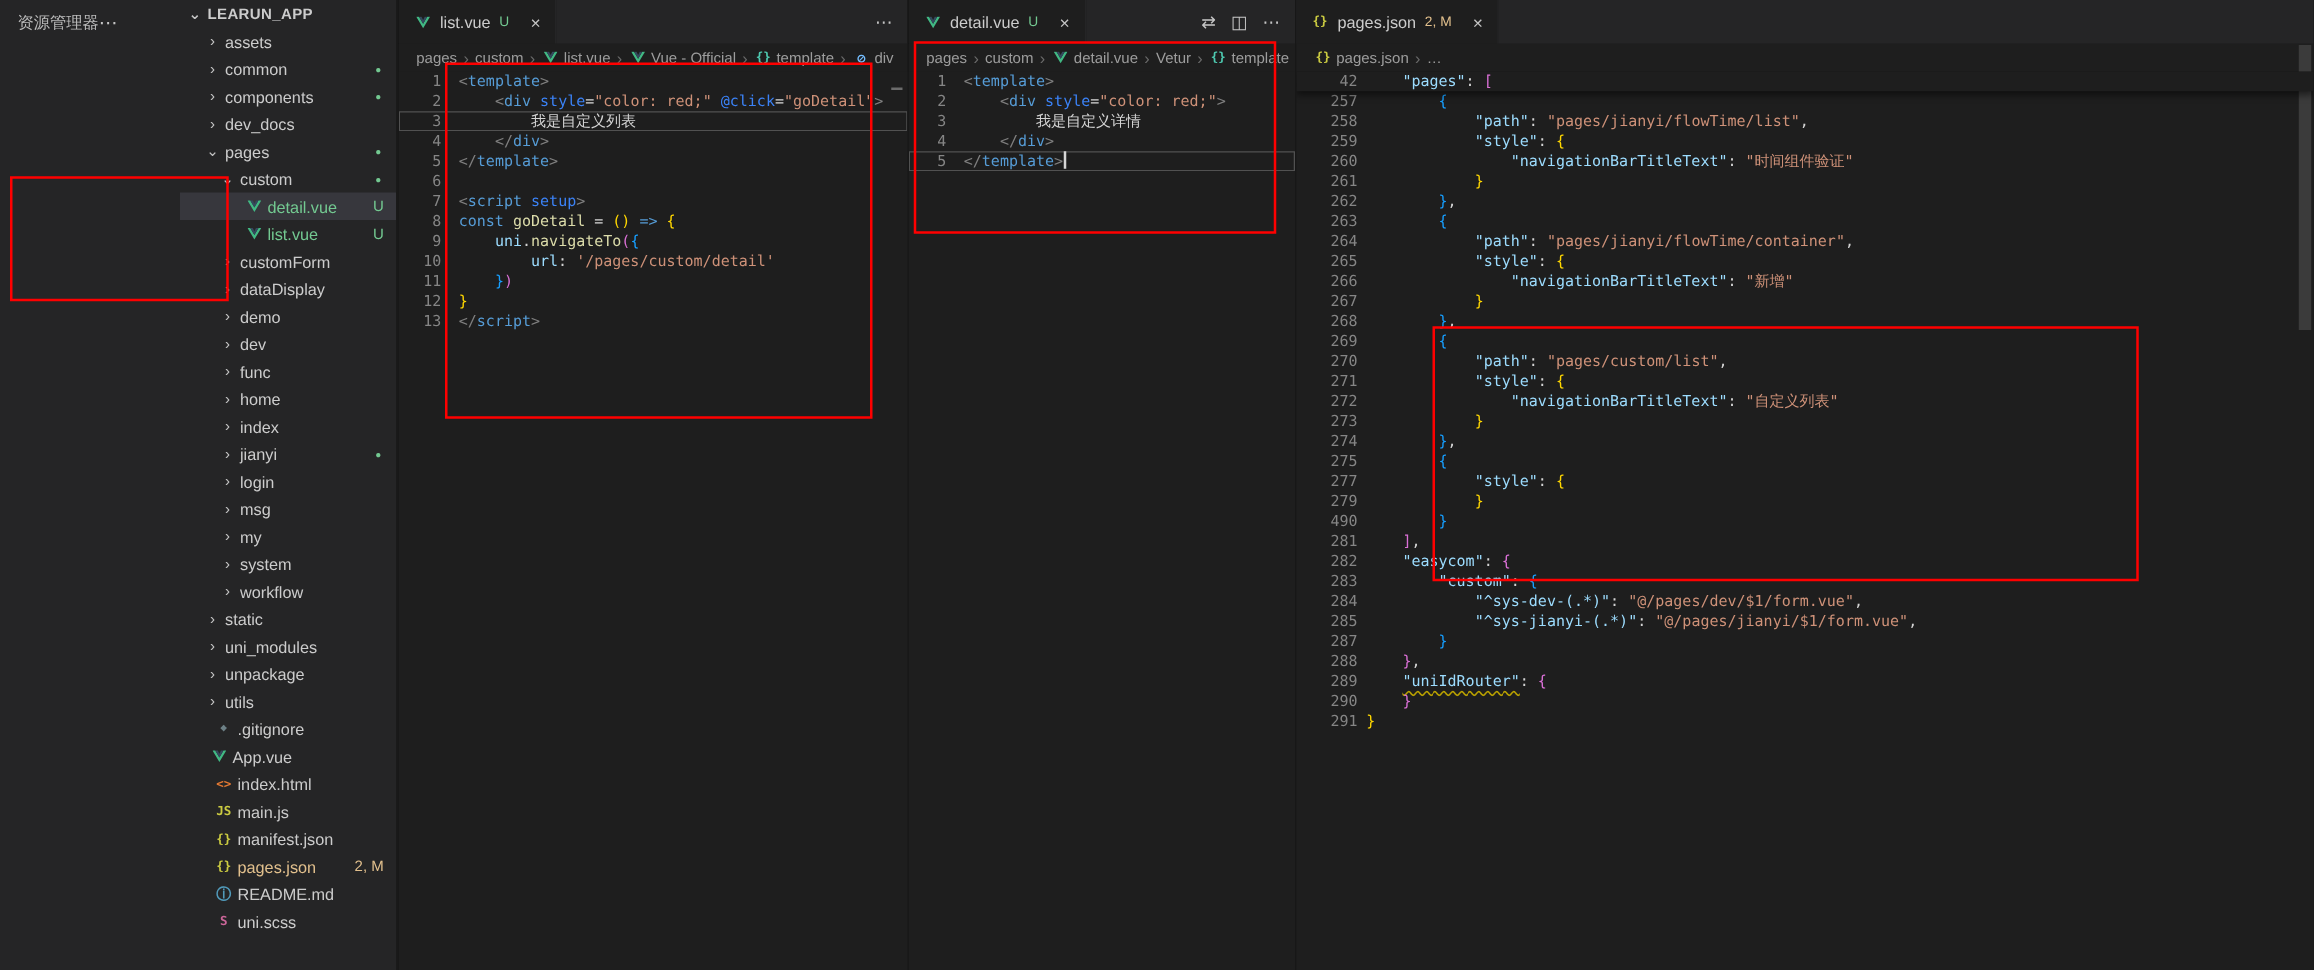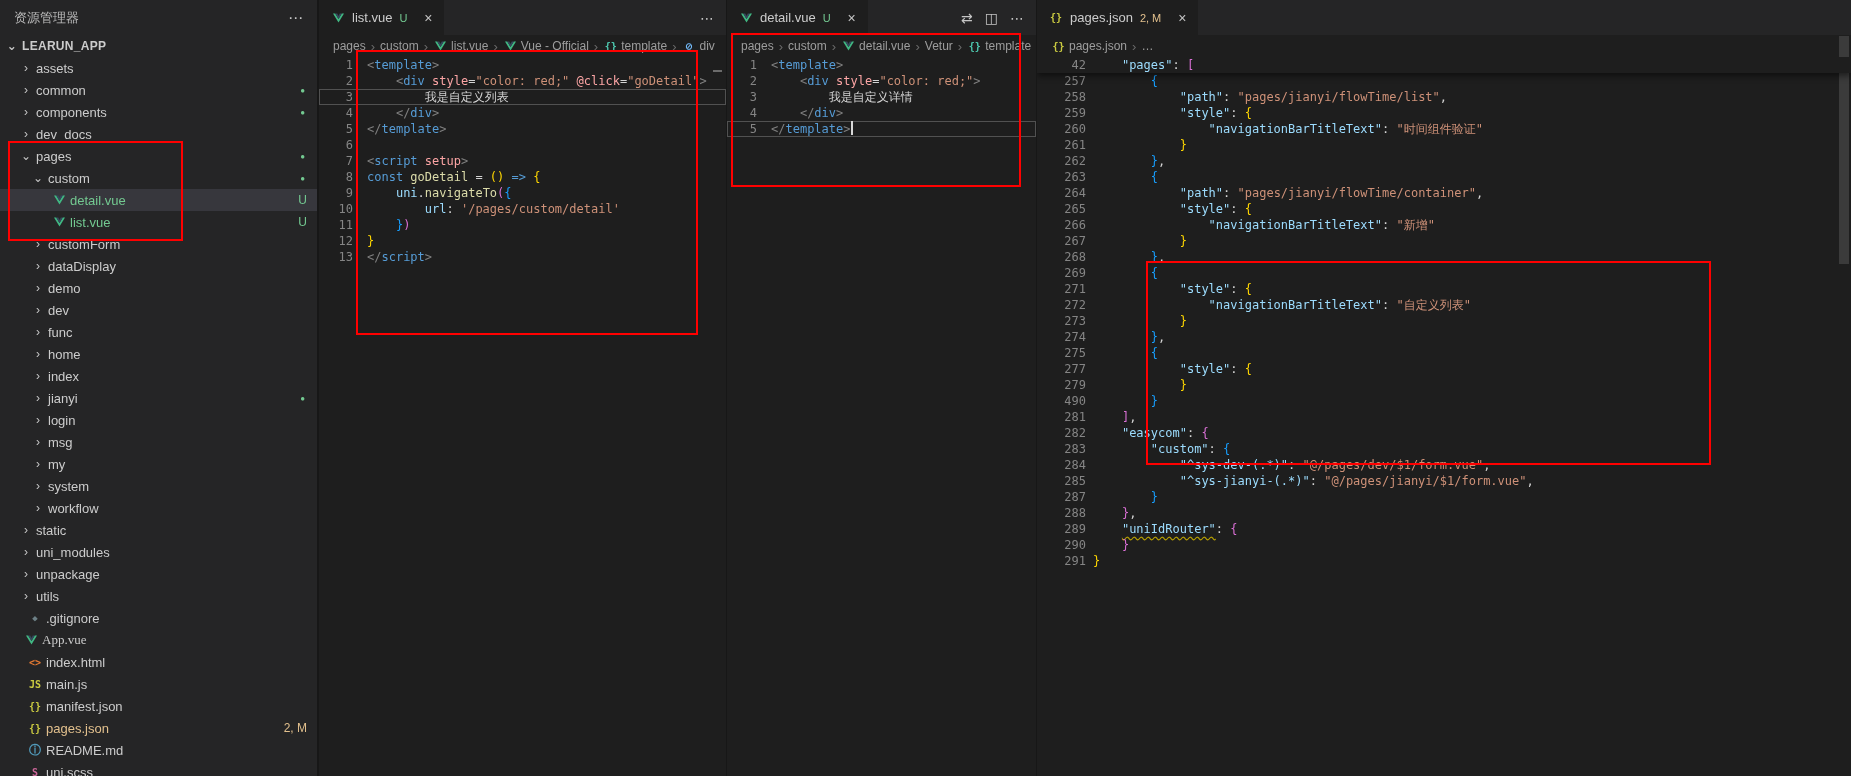--- a/index.html
+++ b/index.html
@@ -1,19 +1,19 @@
 <!DOCTYPE html>
 <html><head>
 <meta charset="utf-8">
 <style>
   html,body{margin:0;padding:0;background:#1e1e1e;}
   #app{position:relative;width:1851px;height:776px;background:#1e1e1e;overflow:hidden;display:flex;
        font-family:"Liberation Sans","DejaVu Sans",sans-serif;color:#cccccc;font-size:13px;}
   
-  .sidebar{width:318px;flex:none;background:#252526;display:flex;flex-direction:column;overflow:hidden;border-right:1px solid #171717;box-sizing:border-box;}
+  .sidebar{width:318px;flex:none;background:#252526;display:flex;flex-direction:row;overflow:hidden;border-right:1px solid #171717;box-sizing:border-box;gap:36px;}
   .sb-title{height:35px;flex:none;display:flex;align-items:center;padding:0 14px;color:#bbbbbb;}
   .sb-title .act{margin-left:auto;color:#c5c5c5;font-size:15px;cursor:pointer;}
   .tree{flex:1;overflow:hidden;}
   .trow{height:22px;display:flex;align-items:center;white-space:nowrap;cursor:pointer;}
   .trow.sel{background:#37373d;}
   .trow.root{font-weight:700;font-size:12px;letter-spacing:.3px;}
   .twisty{width:16px;flex:none;color:#c5c5c5;font-size:12px;text-align:center;}
   .rootlabel{margin-left:2px;}
   .tlabel{margin-left:2px;}
   .tbadge{margin-left:auto;padding-right:10px;font-size:12px;}
@@ -49,21 +49,21 @@
   .cl{display:flex;height:16px;}
   .ln{flex:none;text-align:right;color:#858585;user-select:none;}
   .lc{white-space:pre;padding-left:14px;color:#d4d4d4;}
   [data-group="0"] .ln{width:34px;}
   [data-group="1"] .ln{width:30px;}
   [data-group="2"] .ln{width:49px;}
   [data-group="2"] .lc{padding-left:7px;}
   .cur{box-shadow:inset 0 0 0 1px #515151;}
   .sticky{position:relative;z-index:3;background:#1e1e1e;box-shadow:0 3px 6px rgba(0,0,0,.5);}
   .caret{display:inline-block;width:2px;height:14px;background:#d7d7d7;vertical-align:-2px;margin-left:1px;}
-  .pt{color:#808080;}.tag{color:#569cd6;}.attr{color:#fca5a5;}.str{color:#ce9178;}
+  .pt{color:#808080;}.tag{color:#569cd6;}.attr{color:#3b82f6;}.str{color:#ce9178;}
   .kw{color:#569cd6;}.fn{color:#dcdcaa;}.vr{color:#9cdcfe;}.tx{color:#d4d4d4;}.pn{color:#d4d4d4;}
   .b0{color:#ffd700;}.b1{color:#da70d6;}.b2{color:#179fff;}.key{color:#9cdcfe;}
   .warn{color:#9cdcfe;text-decoration:underline wavy #b8a000;text-underline-offset:3px;}
   
   .ann{position:absolute;border:2px solid #ff0000;pointer-events:none;z-index:10;}
   .ovr-mark{position:absolute;right:4px;top:70px;width:9px;height:2px;background:#6b6b6b;}
   .scrollthumb{position:absolute;right:2px;top:36px;width:10px;height:228px;background:rgba(121,121,121,.32);}
 </style>
 </head>
 <body>
@@ -194,21 +194,21 @@
           <span class="tlabel">unpackage</span>
         </div>
         <div class="trow" style="padding-left: 18px;">
           <span class="twisty">›</span>
           <span class="tlabel">utils</span>
         </div>
         <div class="trow" style="padding-left: 26px;">
           <span class="fi git">◆</span>
           <span class="tlabel">.gitignore</span>
         </div>
-        <div class="trow" style="padding-left: 22px; font-family: Liberation Serif, serif;">
+        <div class="trow" style="padding-left: 22px;">
           <span class="fi vue">
             <svg width="11" height="10" viewBox="0 0 12 10">
               <path fill="#41b883" d="M0 0h2.4L6 6 9.6 0H12L6 10z"></path>
               <path fill="#35495e" d="M2.4 0h2.2L6 2.8 7.4 0h2.2L6 6z"></path>
             </svg>
           </span>
           <span class="tlabel">App.vue</span>
         </div>
         <div class="trow" style="padding-left: 26px;">
           <span class="fi html">&lt;&gt;</span>
@@ -500,20 +500,24 @@
           </div>
           <div class="cl">
             <span class="ln">268</span>
             <span class="lc"><span class="ws">        </span><span class="b2">}</span><span class="pn">,</span></span>
           </div>
           <div class="cl">
             <span class="ln">269</span>
             <span class="lc"><span class="ws">        </span><span class="b2">{</span></span>
           </div>
           <div class="cl">
+            <span class="ln">270</span>
+            <span class="lc"><span class="ws">            </span><span class="key">"path"</span><span class="pn">: </span><span class="str">"pages/custom/list"</span><span class="pn">,</span></span>
+          </div>
+          <div class="cl">
             <span class="ln">271</span>
             <span class="lc"><span class="ws">            </span><span class="key">"style"</span><span class="pn">: </span><span class="b0">{</span></span>
           </div>
           <div class="cl">
             <span class="ln">272</span>
             <span class="lc"><span class="ws">                </span><span class="key">"navigationBarTitleText"</span><span class="pn">: </span><span class="str">"自定义列表"</span></span>
           </div>
           <div class="cl">
             <span class="ln">273</span>
             <span class="lc"><span class="ws">            </span><span class="b0">}</span></span>

